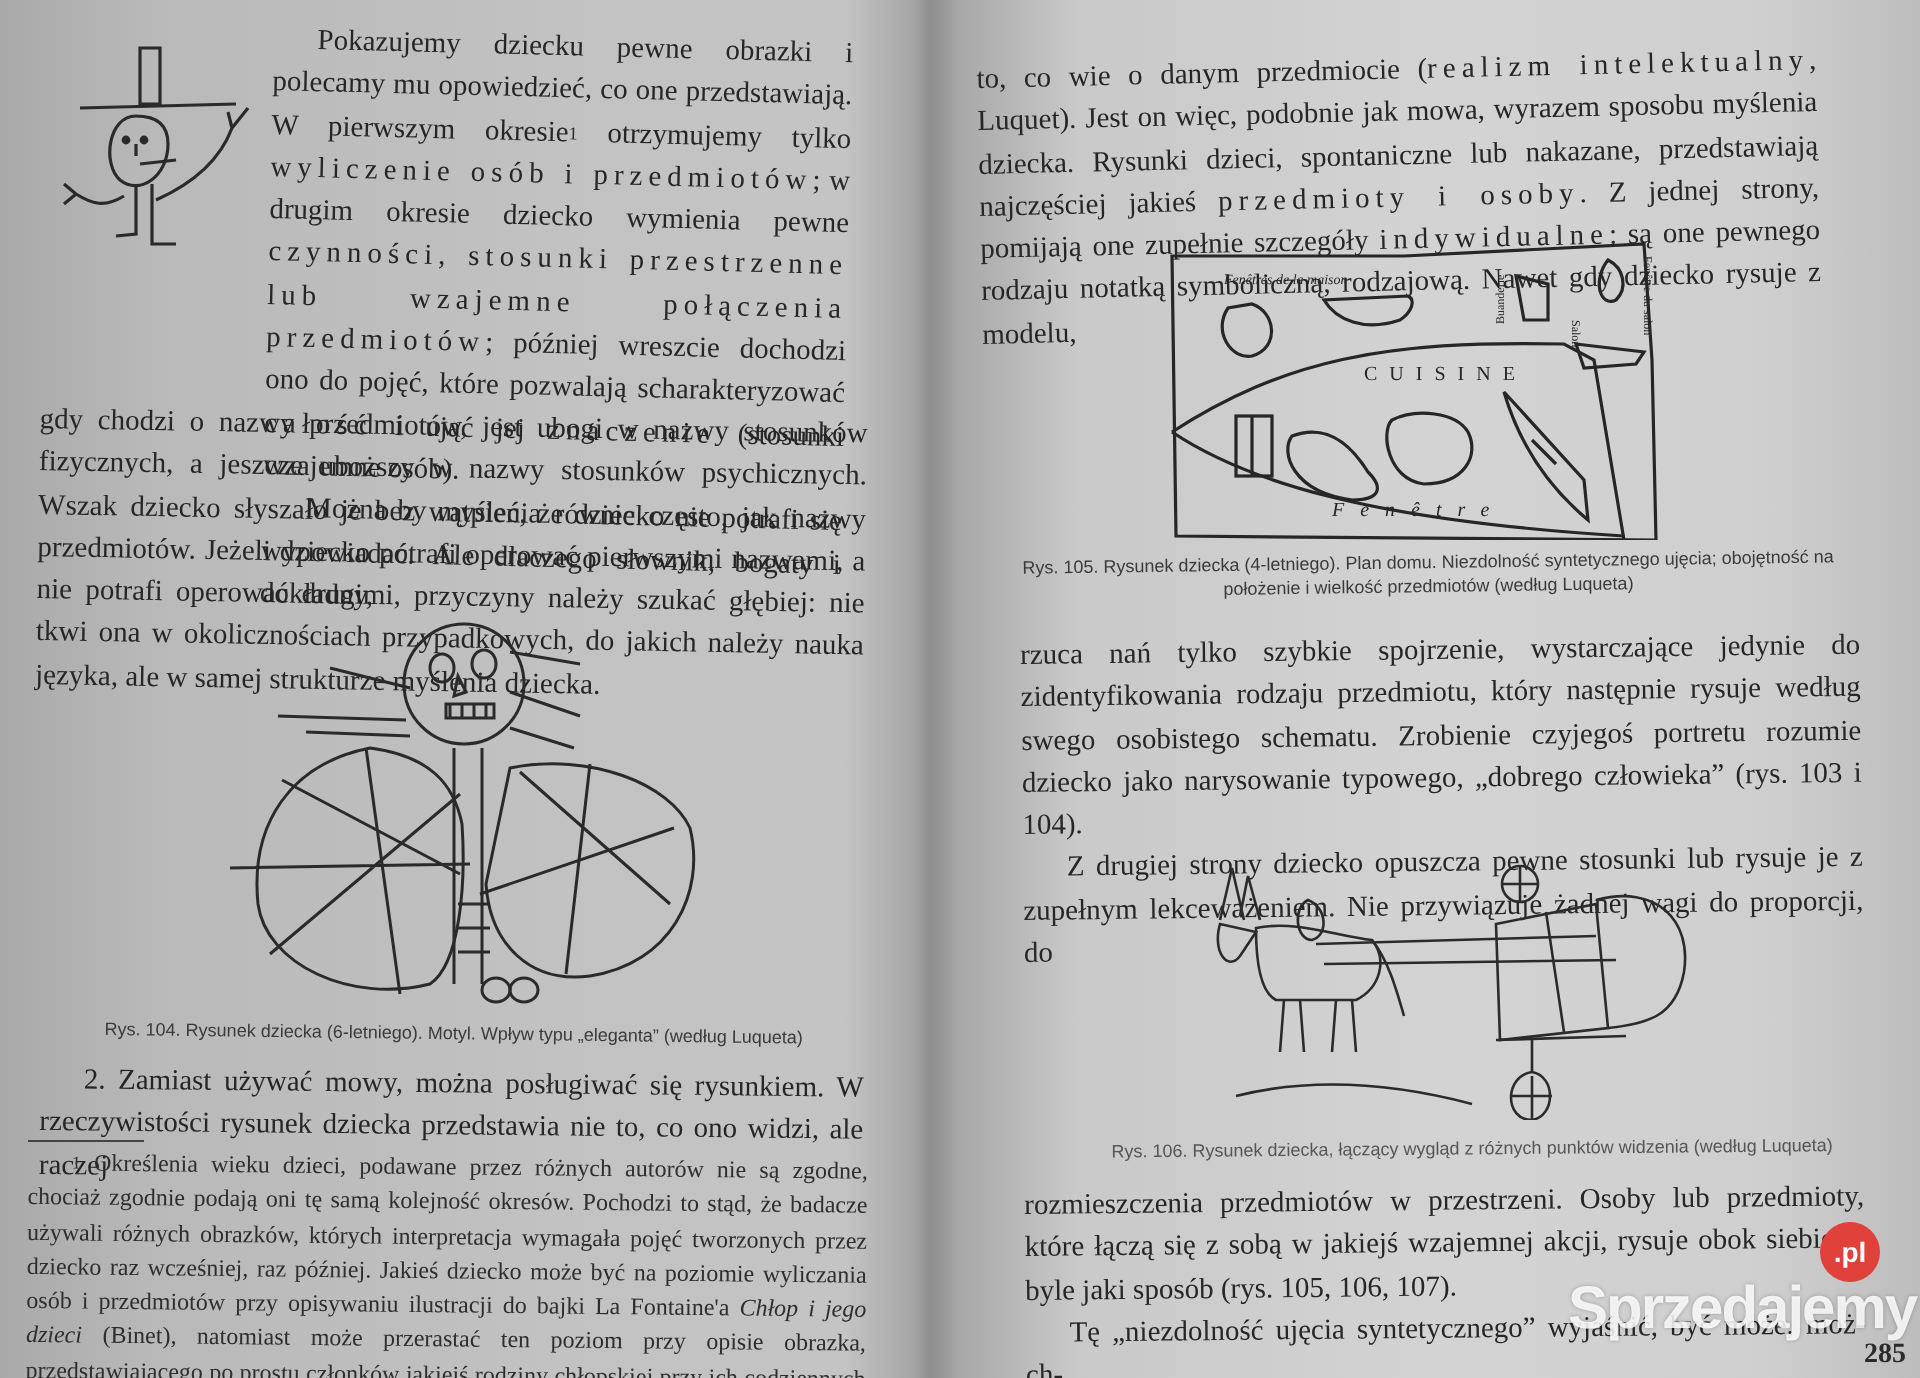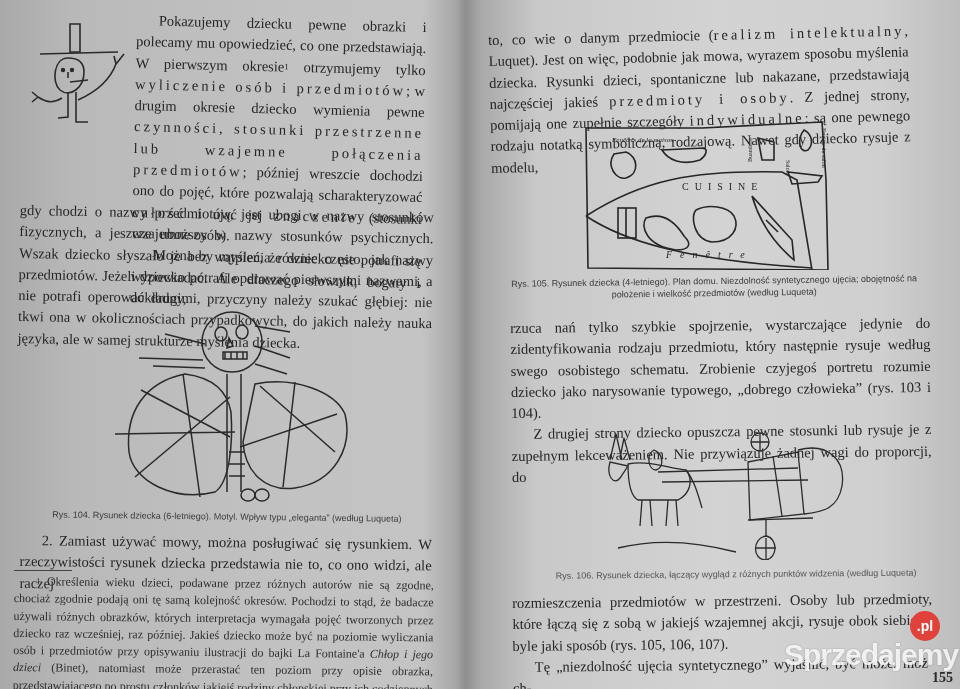--- a/index.html
+++ b/index.html
@@ -154,18 +154,18 @@
         <path d="M20 128 C60 118 100 122 138 132"></path>
       </g>
     </svg>
     <div class="cap" style="left:40px;top:570px;width:420px;text-align:center;transform:rotate(-0.5deg);transform-origin:left top;color:#555;">Rys. 106. Rysunek dziecka, łączący wygląd z różnych punktów widzenia (według Luqueta)</div>
 
     <div class="txt" style="left:26px;top:593px;width:420px;transform:rotate(-0.6deg);transform-origin:left top;">
       <p class="noind">rozmieszczenia przedmiotów w przestrzeni. Osoby lub przedmioty, które łączą się z sobą w jakiejś wzajemnej akcji, rysuje obok siebie w byle jaki sposób (rys. 105, 106, 107).</p>
       <p>Tę „niezdolność ujęcia syntetycznego” wyjaśnić, być może, moż-ch-</p>
     </div>
 
-    <div class="pagenum" style="left:446px;top:670px;">155</div>
+    <div class="pagenum" style="left:446px;top:670px;">285</div>
   </div>
 
   <div class="wm">Sprzedajemy</div>
   <div class="wm-dot">.pl</div>
 </div>
 
 </body></html>

